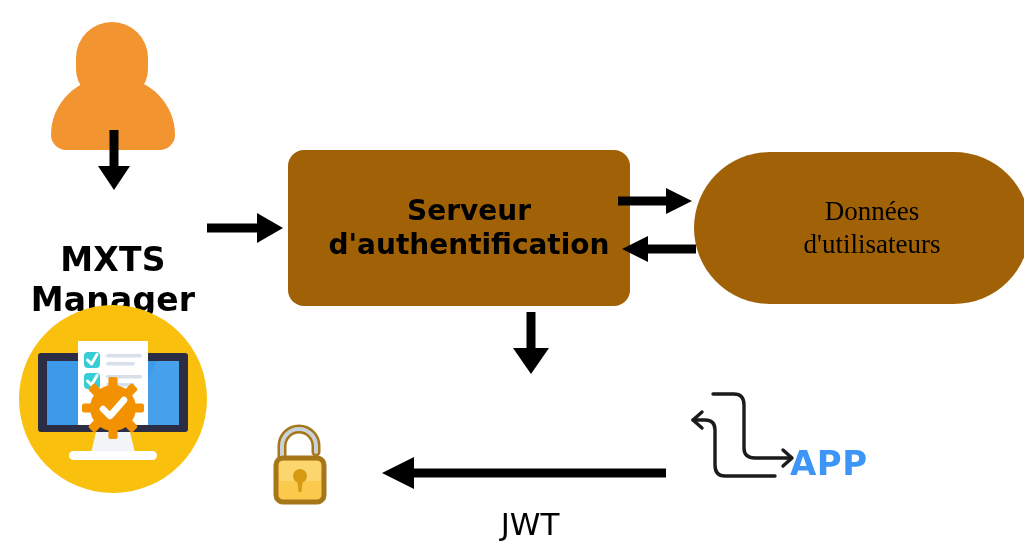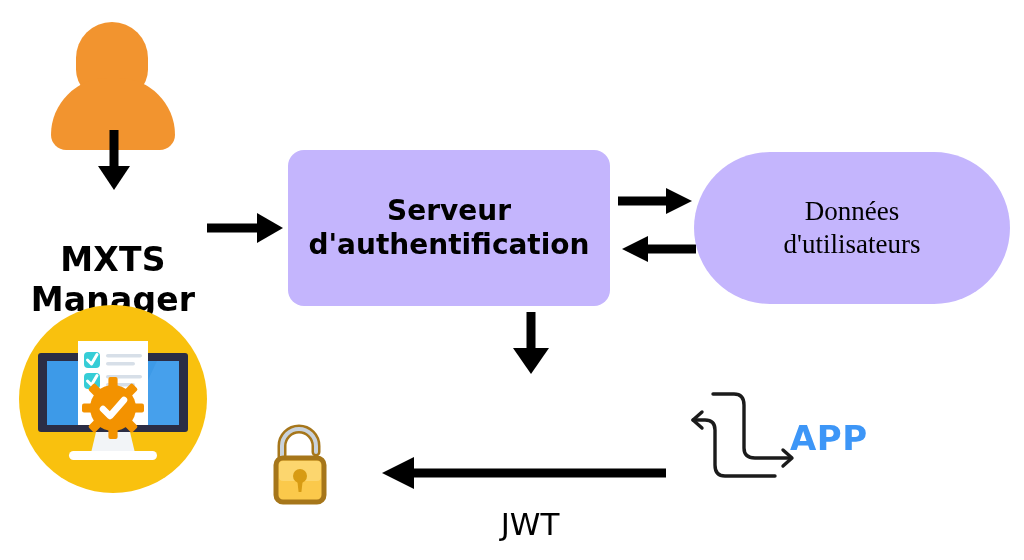--- a/index.html
+++ b/index.html
@@ -26,27 +26,28 @@
     border-radius: 40px 40px 34px 34px;
   }
   .person-body {
     width: 124px; height: 72px;
     background: var(--orange, #F2942F);
     border-radius: 60px 60px 16px 16px;
   }
 
   
   .node-box {
-    background: #c4b5fd;
+    background: #a16207;
     display: flex;
     align-items: center;
     justify-content: center;
     text-align: center;
     color: #000000;
     line-height: 1.22;
+    padding-left: 20px;
   }
   .box-auth {
     border-radius: 16px;
     font-weight: bold;
     font-size: 28px;
   }
   .box-users {
     border-radius: 999px;
     font-weight: normal;
     font-size: 27px;
@@ -142,21 +143,21 @@
     <svg width="112" height="98" viewBox="0 0 112 98">
 
       <path d="M 26 6 L 47 6 Q 57 6 57 17 L 57 60 Q 57 70 68 70 L 104 70" fill="none" stroke="#1b1b1b" stroke-width="3.4" stroke-linecap="round"></path>
       <polyline points="96,62 105,70 96,78" fill="none" stroke="#1b1b1b" stroke-width="3.4" stroke-linecap="round" stroke-linejoin="round"></polyline>
 
       <path d="M 88 88 L 38 88 Q 28 88 28 77 L 28 42 Q 28 32 18 32 L 6 32" fill="none" stroke="#1b1b1b" stroke-width="3.4" stroke-linecap="round"></path>
       <polyline points="15,24 6,32 15,40" fill="none" stroke="#1b1b1b" stroke-width="3.4" stroke-linecap="round" stroke-linejoin="round"></polyline>
     </svg>
   </div>
 
-  <div class="abs label app-label" style="left:790px; top:418px; width:130px; text-align:left;">
+  <div class="abs label app-label" style="left:790px; top:443px; width:130px; text-align:left;">
     <span>APP</span>
   </div>
 
   <div class="abs" style="left:248px; top:418px; width:84px; height:92px;">
     <svg width="84" height="92" viewBox="0 0 84 92">
 
       <path d="M 34 44 L 34 28 A 17 17 0 1 1 68 28 L 68 34" fill="none" stroke="#A6761A" stroke-width="9" stroke-linecap="round"></path>
       <path d="M 34 44 L 34 28 A 17 17 0 1 1 68 28 L 68 34" fill="none" stroke="#C9D2DB" stroke-width="4" stroke-linecap="round"></path>
 
       <rect x="28" y="40" width="48" height="44" rx="7" ry="7" fill="#FBC94B" stroke="#A6761A" stroke-width="5"></rect>

